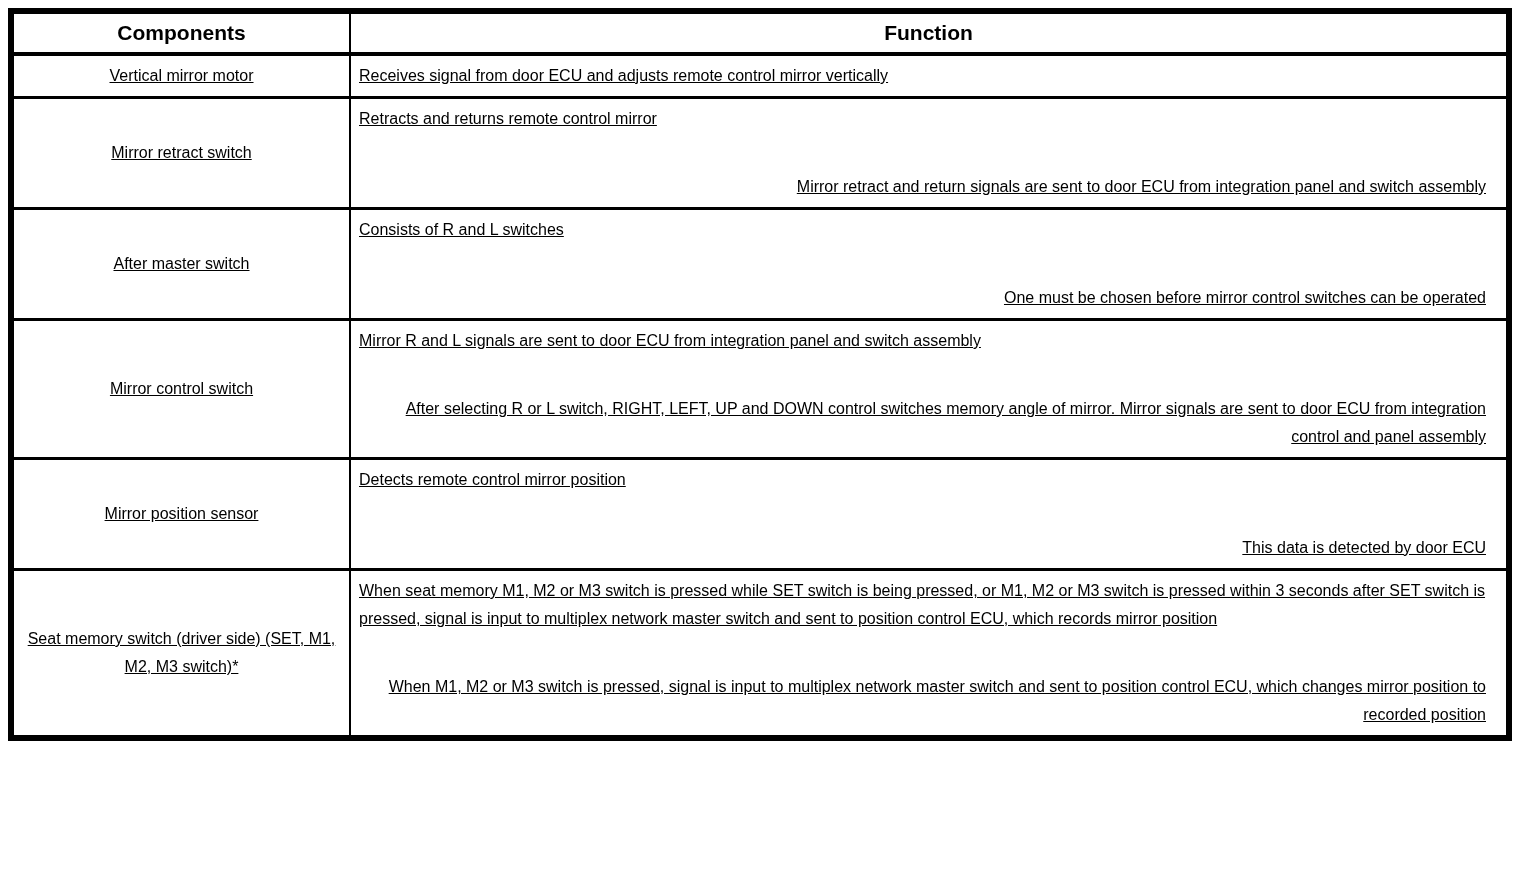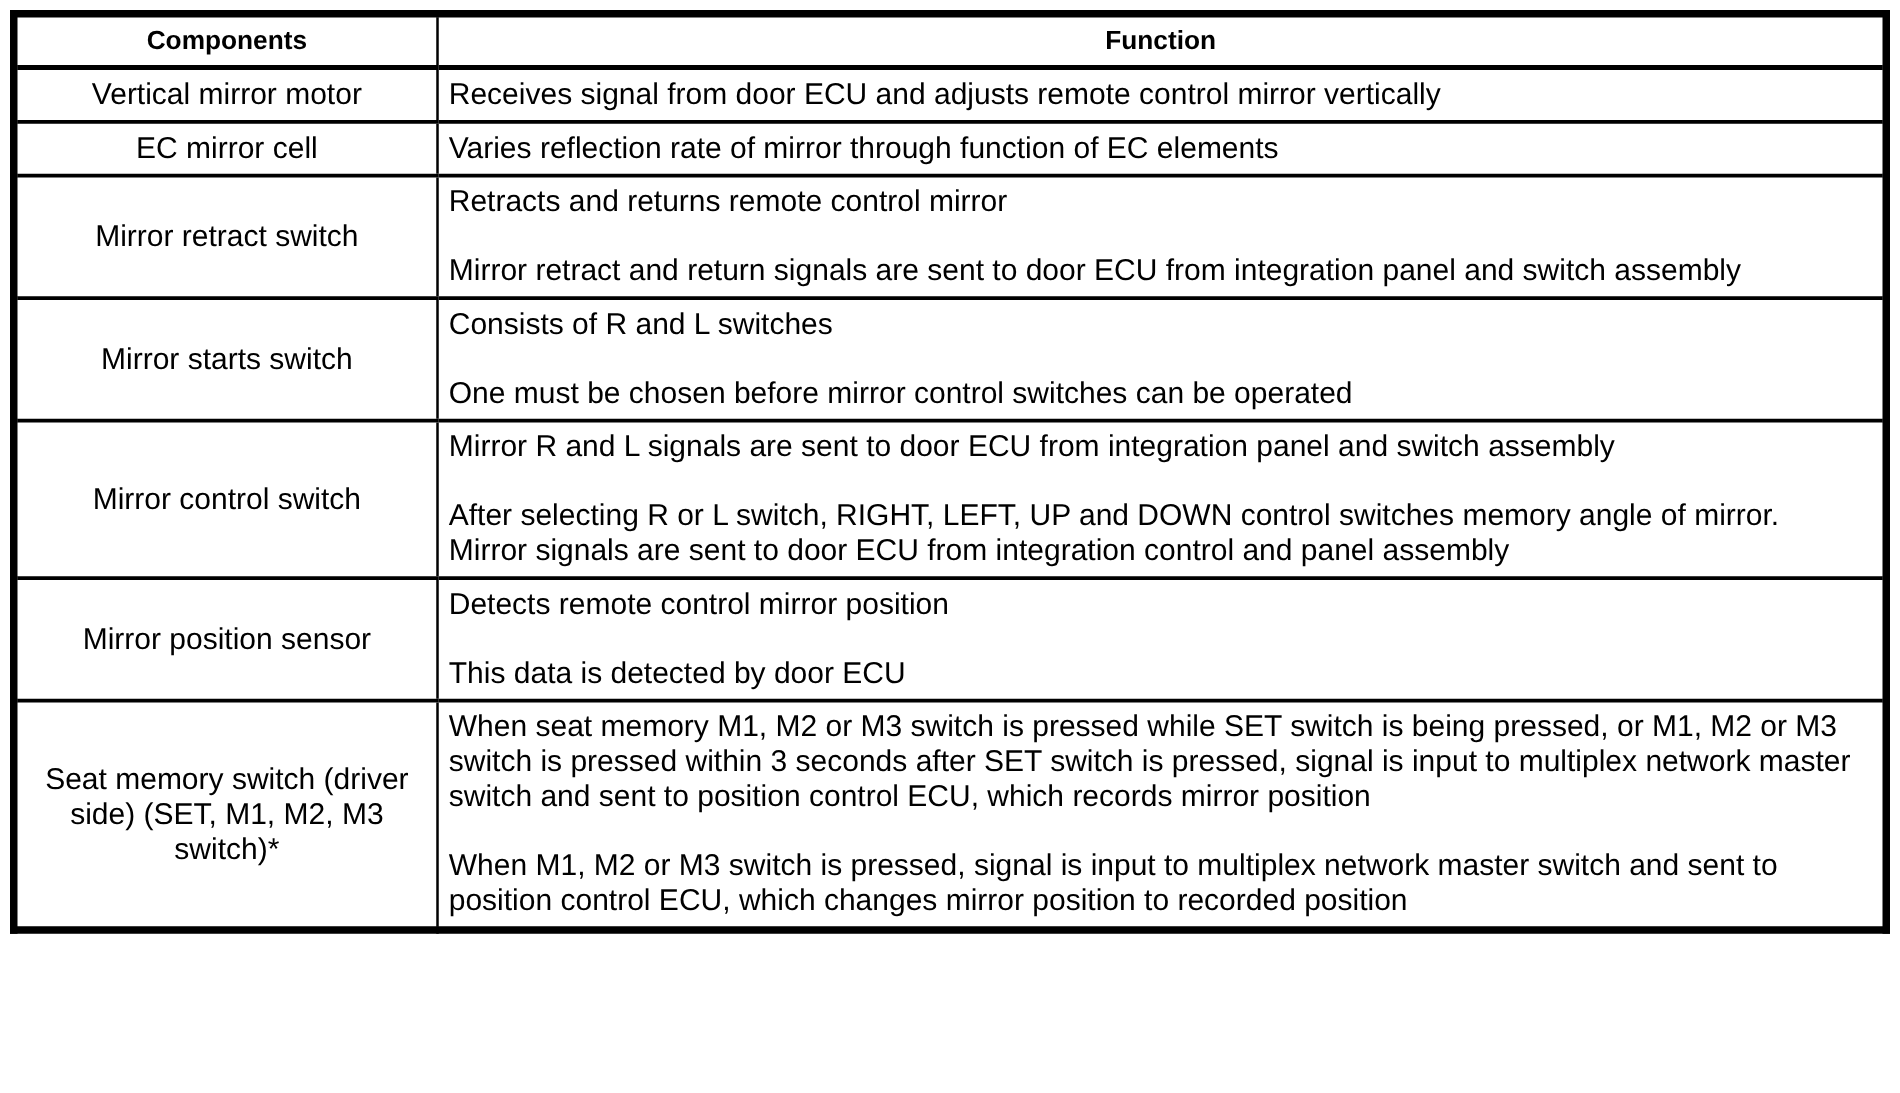--- a/index.html
+++ b/index.html
@@ -39,37 +39,39 @@
   }
   table.comp-table th {
     border-bottom-width: 4px;
     font-size: 21px;
     font-weight: bold;
     text-align: center;
     padding: 5px 8px;
     line-height: 28px;
   }
   table.comp-table td {
-    font-size: 24px;
+    font-size: 16px;
     line-height: 28px;
     vertical-align: middle;
+    text-decoration: underline;
   }
   td.component-cell {
     text-align: center;
     padding: 6px 12px;
   }
   td.function-cell {
     text-align: left;
     padding: 6px 20px 6px 8px;
   }
   td p {
     margin: 0;
   }
   td p + p {
-    margin-top: 27px;
+    margin-top: 40px;
+    text-align: right;
   }
 </style>
 </head>
 <body>
 
 <div class="page">
   <table class="comp-table">
     <colgroup>
       <col style="width: 339px;">
       <col>
@@ -81,34 +83,28 @@
       </tr>
     </thead>
     <tbody id="table-body">
         <tr>
           <td class="component-cell">Vertical mirror motor</td>
           <td class="function-cell">
             <p>Receives signal from door ECU and adjusts remote control mirror vertically</p>
           </td>
         </tr>
         <tr>
-          <td class="component-cell">EC mirror cell</td>
-          <td class="function-cell">
-            <p>Varies reflection rate of mirror through function of EC elements</p>
-          </td>
-        </tr>
-        <tr>
           <td class="component-cell">Mirror retract switch</td>
           <td class="function-cell">
             <p>Retracts and returns remote control mirror</p>
             <p>Mirror retract and return signals are sent to door ECU from integration panel and switch assembly</p>
           </td>
         </tr>
         <tr>
-          <td class="component-cell">Mirror starts switch</td>
+          <td class="component-cell">After master switch</td>
           <td class="function-cell">
             <p>Consists of R and L switches</p>
             <p>One must be chosen before mirror control switches can be operated</p>
           </td>
         </tr>
         <tr>
           <td class="component-cell">Mirror control switch</td>
           <td class="function-cell">
             <p>Mirror R and L signals are sent to door ECU from integration panel and switch assembly</p>
             <p>After selecting R or L switch, RIGHT, LEFT, UP and DOWN control switches memory angle of mirror. Mirror signals are sent to door ECU from integration control and panel assembly</p>

